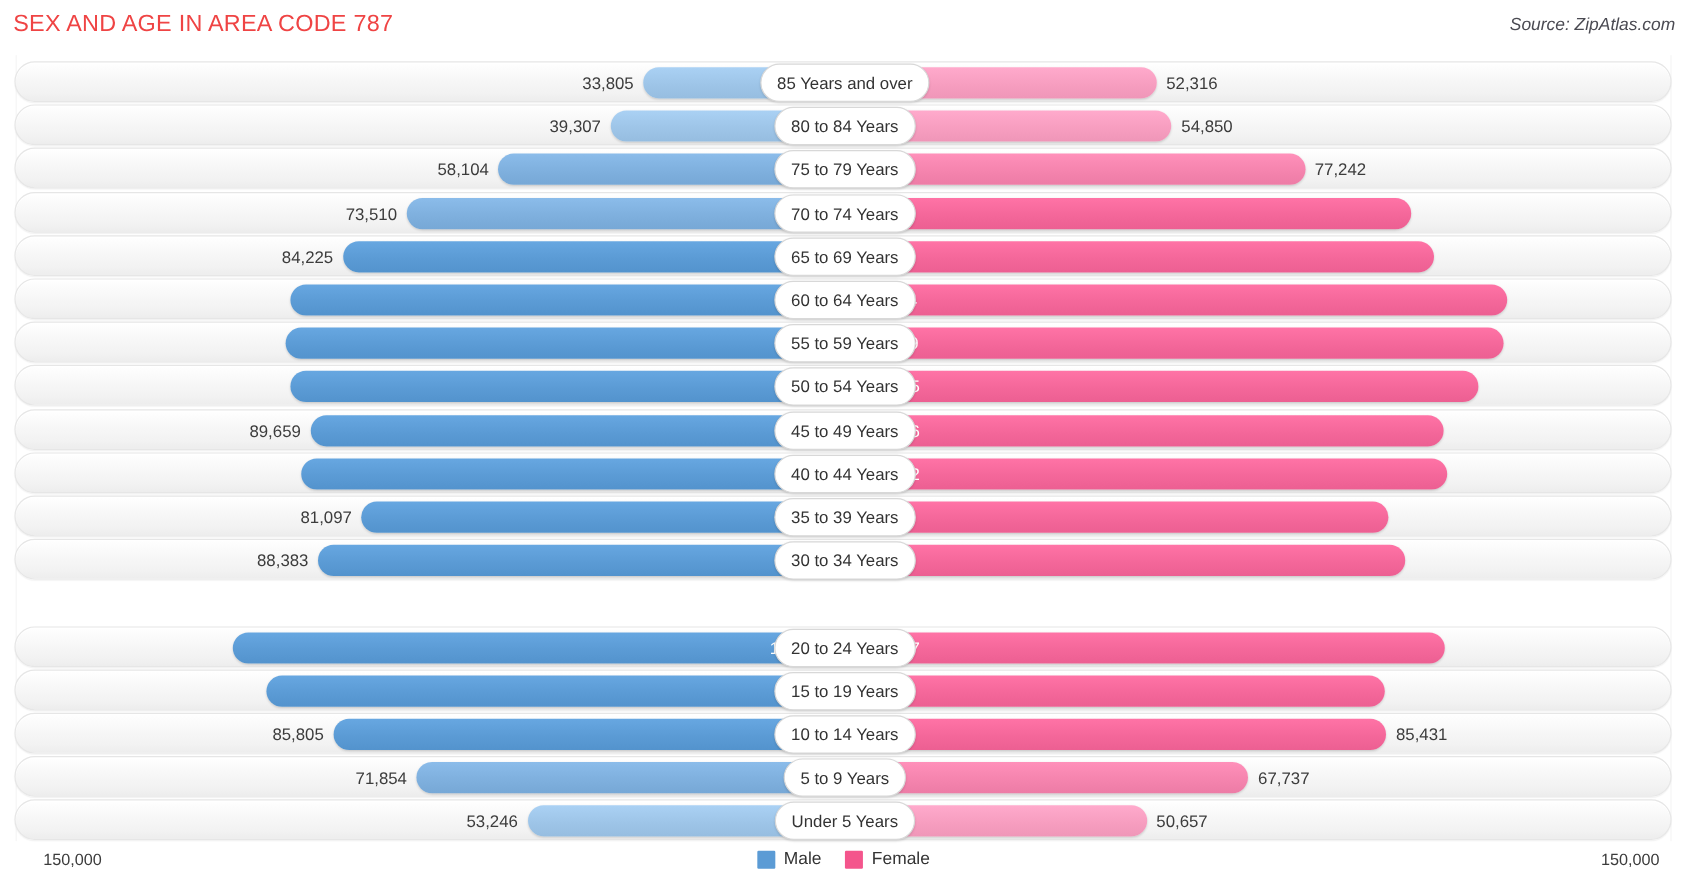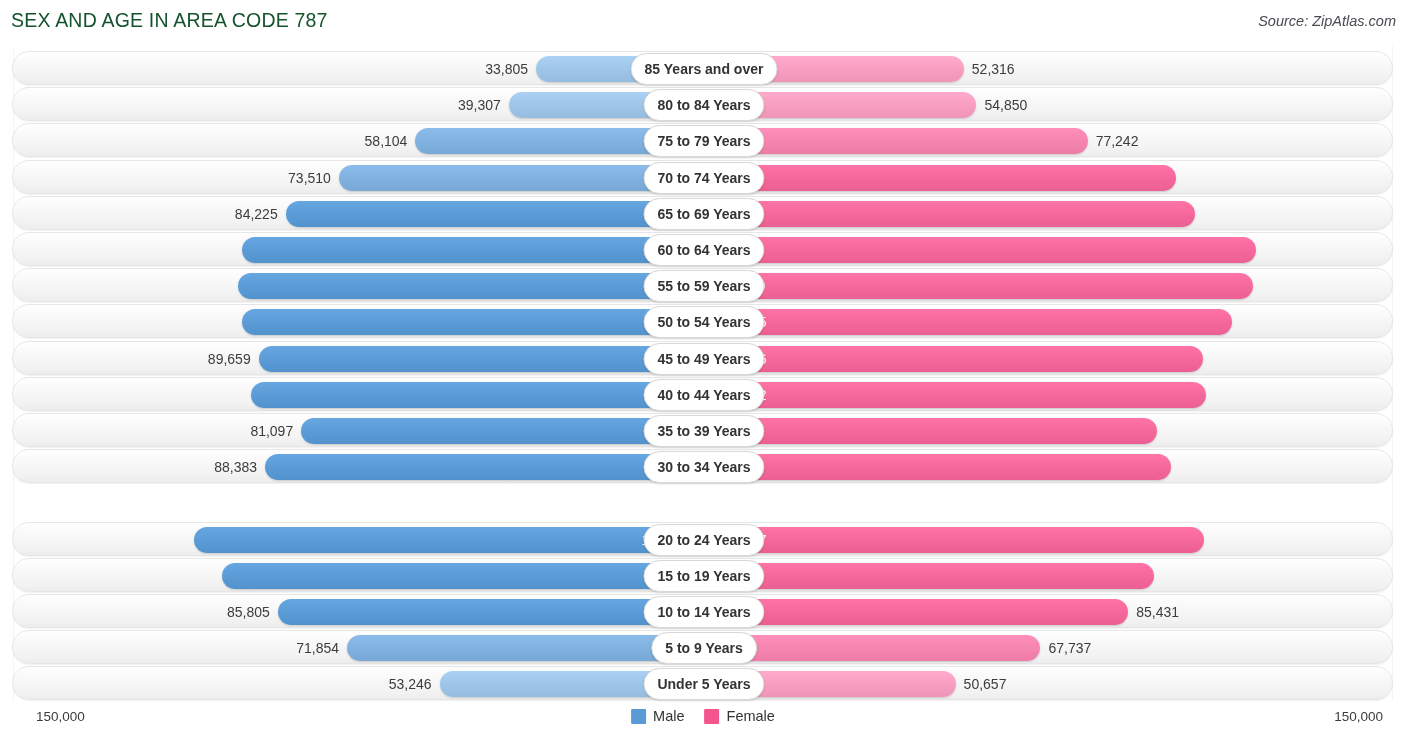--- a/index.html
+++ b/index.html
@@ -19,21 +19,21 @@
 
   
   #header {
     position: absolute; left: 0; top: 0;
     width: 1406px; height: 46px;
   }
   #chart-title {
     position: absolute;
     left: 11px; top: 9px;
     font-size: 19.5px;
-    color: #14532d;
+    color: #ef4444;
     letter-spacing: 0.2px;
     white-space: nowrap;
   }
   #source-label {
     position: absolute;
     right: 10px; top: 13px;
     font-size: 14.5px;
     font-style: italic;
     color: #4a4a52;
     white-space: nowrap;
@@ -104,21 +104,20 @@
     background: #ffffff;
     border: 1px solid #d8d8d8;
     border-radius: 16px;
     font-size: 14px;
     color: #333333;
     white-space: nowrap;
     text-align: center;
     box-shadow: 0 1px 2px rgba(0,0,0,0.14);
     transform: translateX(-50%);
     z-index: 5;
-    font-weight: bold;
   }
 
   
   #footer {
     position: absolute;
     left: 0; top: 701px;
     width: 1406px; height: 40px;
   }
   #axis-left-label {
     position: absolute;
@@ -327,21 +326,21 @@
             <span class="val val-in val-female-in">90,558</span>
           </div>
           <div class="age-pill" style="left: 691px;">15 to 19 Years</div>
         </div>
       </div>
       <div class="row" style="top: 548px;">
         <div class="bars">
           <div class="bar bar-male" style="left: 264.835px; width: 426.165px; background: linear-gradient(rgb(103, 167, 225) 0%, rgb(91, 155, 213) 55%, rgb(83, 147, 205) 100%);">
             <span class="val val-out val-male-out">85,805</span>
           </div>
-          <div class="bar bar-female" style="left: 691px; width: 424.307px; background: linear-gradient(rgb(255, 115, 166) 0%, rgb(244, 103, 154) 55%, rgb(236, 95, 146) 100%);">
+          <div class="bar bar-female" style="left: 718px; width: 424.307px; background: linear-gradient(rgb(255, 115, 166) 0%, rgb(244, 103, 154) 55%, rgb(236, 95, 146) 100%);">
             <span class="val val-out val-female-out">85,431</span>
           </div>
           <div class="age-pill" style="left: 691px;">10 to 14 Years</div>
         </div>
       </div>
       <div class="row" style="top: 584.2px;">
         <div class="bars">
           <div class="bar bar-male" style="left: 334.125px; width: 356.875px; background: linear-gradient(rgb(139, 188, 234) 0%, rgb(127, 176, 222) 55%, rgb(119, 168, 214) 100%);">
             <span class="val val-out val-male-out">71,854</span>
           </div>

